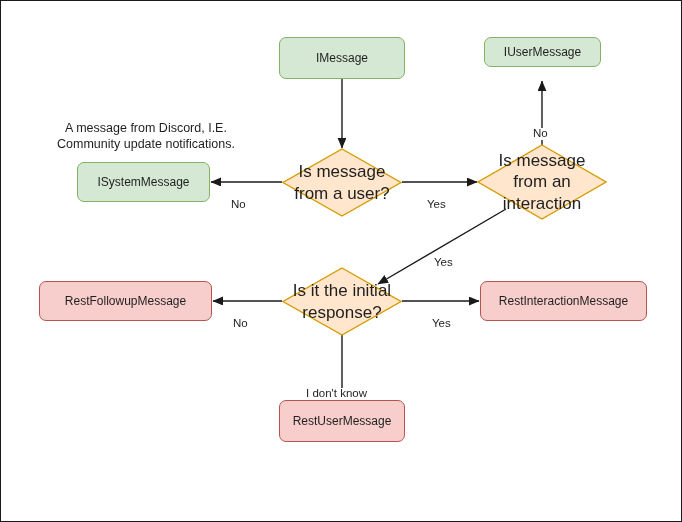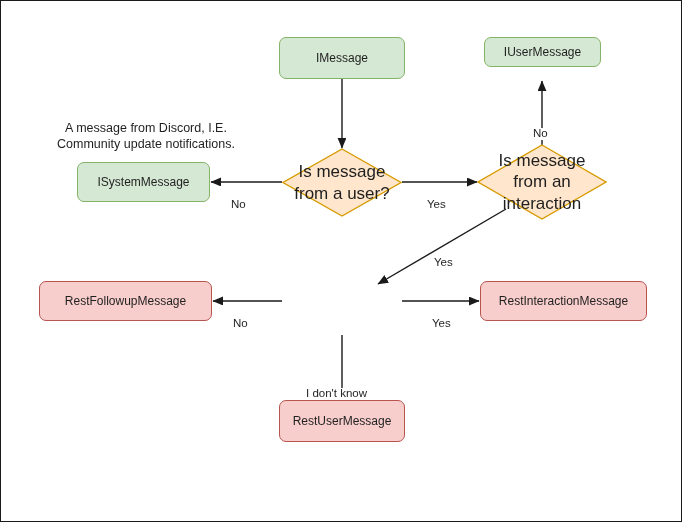--- a/index.html
+++ b/index.html
@@ -158,20 +158,26 @@
     <span class="dlabel">Is message from a user?</span>
   </div>
 
   <div class="diamond" style="left:476px; top:143px; width:130px; height:76px;">
     <svg class="dshape" viewBox="0 0 130 76" preserveAspectRatio="none">
       <polygon points="65,1 129,38 65,75 1,38" fill="#ffe6cc" stroke="#d79b00" stroke-width="1.4"></polygon>
     </svg>
     <span class="dlabel">Is message from an interaction</span>
   </div>
 
+  <div class="diamond" style="left:281px; top:266px; width:120px; height:69px;">
+    <svg class="dshape" viewBox="0 0 120 69" preserveAspectRatio="none">
+      <polygon points="60,1 119,34.5 60,68 1,34.5" fill="#ffe6cc" stroke="#d79b00" stroke-width="1.4"></polygon>
+    </svg>
+    <span class="dlabel">Is it the initial response?</span>
+  </div>
 
   <div class="edge-label" style="left:228px; top:174px;">
     <span>No</span>
   </div>
 
   <div class="edge-label" style="left:424px; top:174px;">
     <span>Yes</span>
   </div>
 
   <div class="edge-label" style="left:530px; top:103px;">

